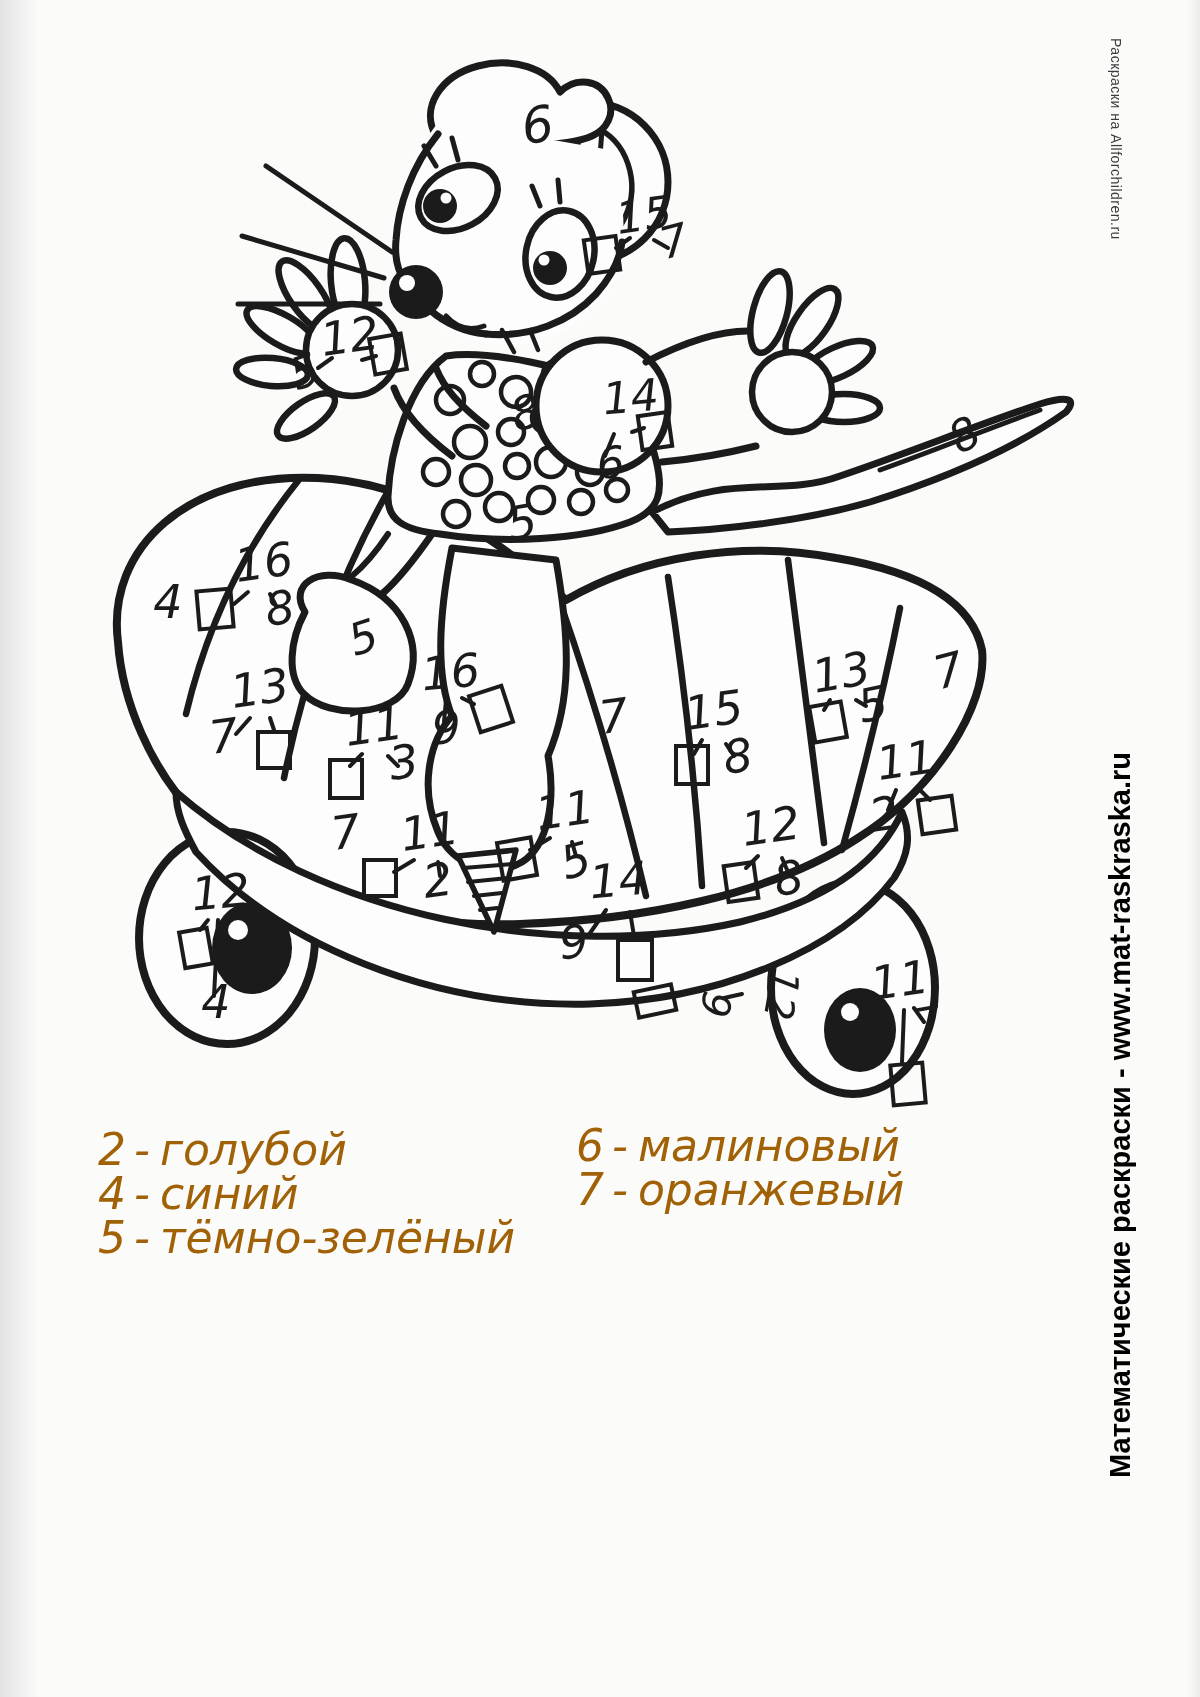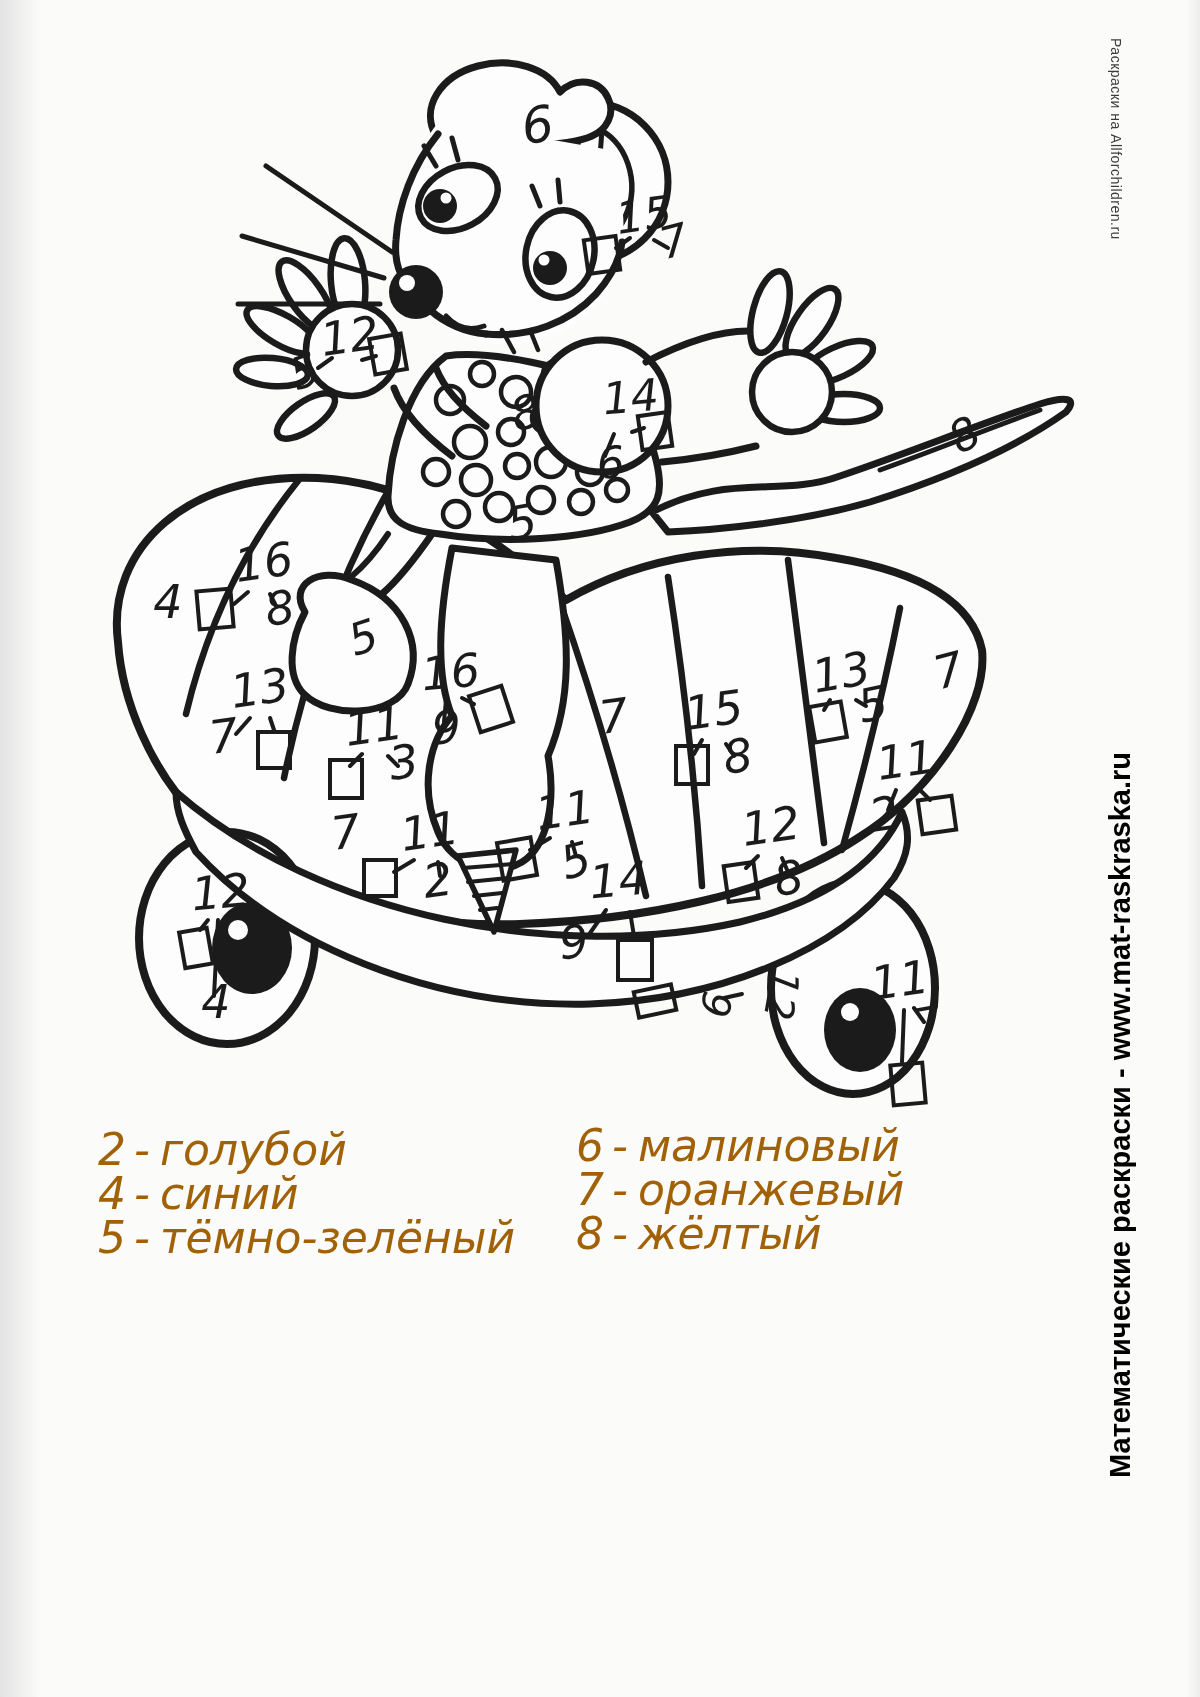--- a/index.html
+++ b/index.html
@@ -267,18 +267,17 @@
   </svg>
 
   <div id="legend-left" class="legend-col">
       <div class="legend-row"><span class="num">2</span><span class="dash">-</span><span class="name">голубой</span></div>
       <div class="legend-row"><span class="num">4</span><span class="dash">-</span><span class="name">синий</span></div>
       <div class="legend-row"><span class="num">5</span><span class="dash">-</span><span class="name">тёмно-зелёный</span></div>
     </div>
   <div id="legend-right" class="legend-col">
       <div class="legend-row"><span class="num">6</span><span class="dash">-</span><span class="name">малиновый</span></div>
       <div class="legend-row"><span class="num">7</span><span class="dash">-</span><span class="name">оранжевый</span></div>
-      <div class="legend-row"><span class="num">8</span><span class="dash">-</span><span class="name">жёлтый</span></div>
     </div>
 
   <div id="credit-top" class="vtext">Раскраски на Allforchildren.ru</div>
   <div id="credit-bottom" class="vtext"><span>Математические раскраски - </span><span class="url">www.mat-raskraska.ru</span></div>
 </div>
 
 </body></html>

